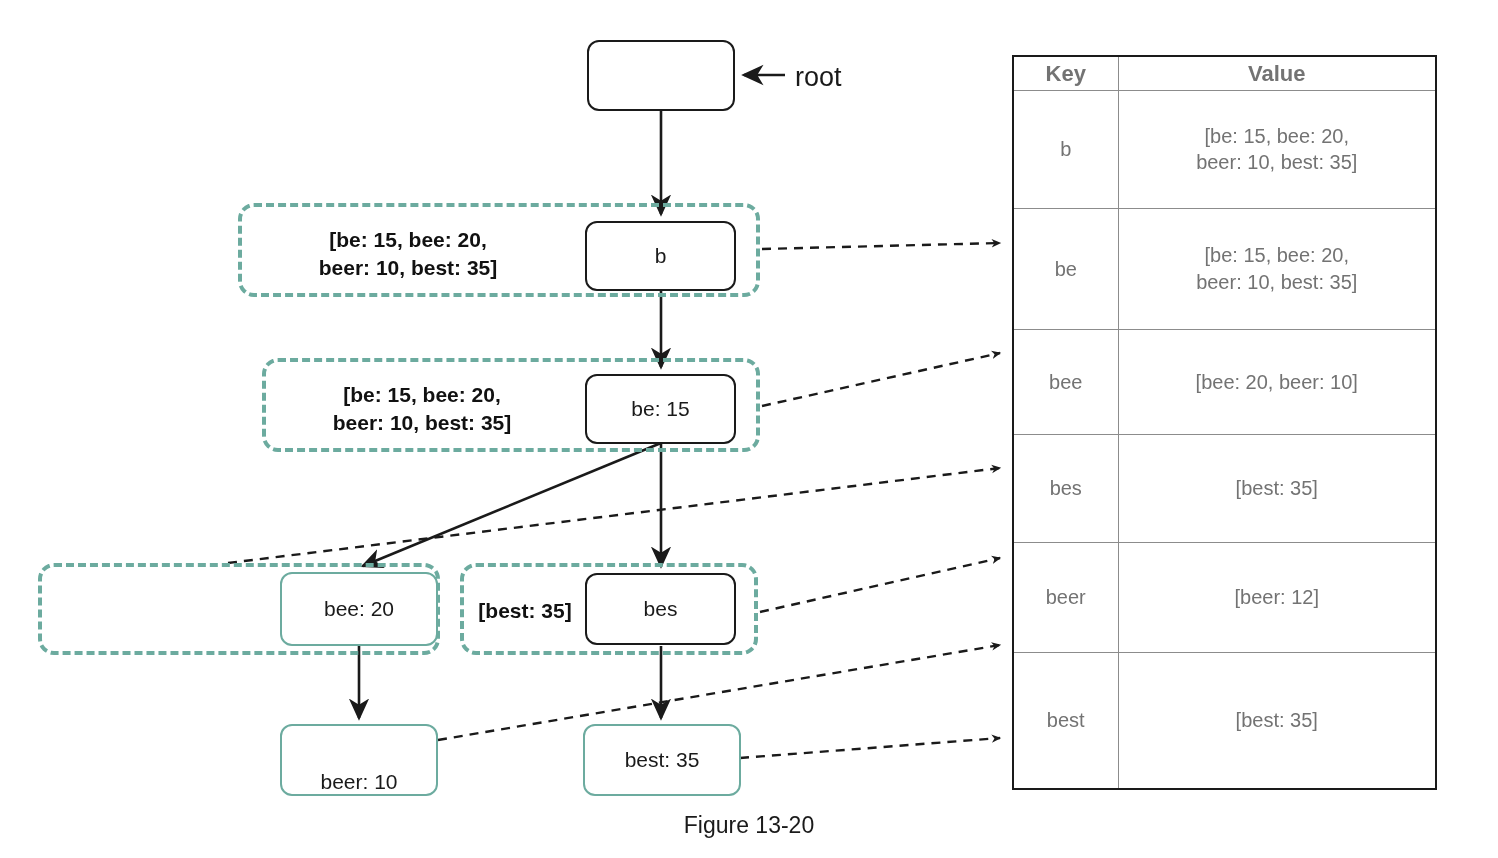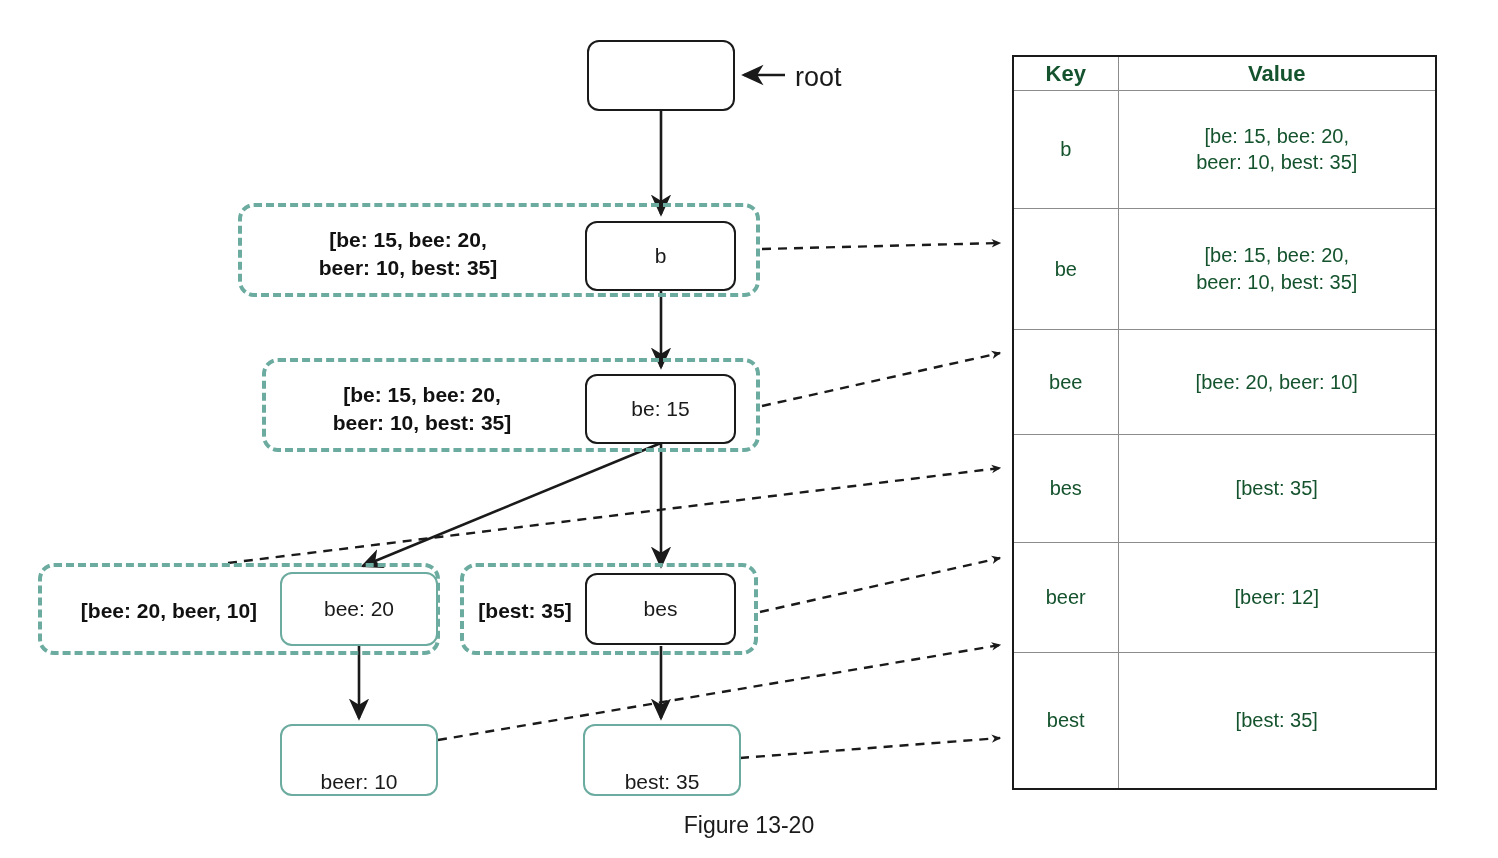--- a/index.html
+++ b/index.html
@@ -84,21 +84,21 @@
     border-collapse: collapse;
     background: #ffffff;
     table-layout: fixed;
     z-index: 3;
   }
   #kv-table th, #kv-table td {
     border: 1px solid #8c8c8c;
     text-align: center;
     vertical-align: middle;
     font-size: 20px;
-    color: #14532d;
+    color: #737373;
     font-weight: normal;
     padding: 2px 14px;
     line-height: 1.32;
   }
   #kv-table th {
     font-weight: bold;
     font-size: 22px;
   }
   #kv-table col.key-col { width: 105px; }
   .cell-multiline { white-space: pre-line; }
@@ -179,21 +179,20 @@
 
   <div class="group-box" style="left:238px; top:203px; width:522px; height:94px;"></div>
   <div class="group-label" style="left:258px; top:226px; width:300px;">[be: 15, bee: 20,
 beer: 10, best: 35]</div>
 
   <div class="group-box" style="left:262px; top:358px; width:498px; height:94px;"></div>
   <div class="group-label" style="left:272px; top:381px; width:300px;">[be: 15, bee: 20,
 beer: 10, best: 35]</div>
 
   <div class="group-box" style="left:38px; top:563px; width:402px; height:92px;"></div>
-  <div class="group-label" style="left:58px; top:597px; width:222px;">[bee: 20, beer, 10]</div>
 
   <div class="group-box" style="left:460px; top:563px; width:298px; height:92px;"></div>
   <div class="group-label" style="left:464px; top:597px; width:122px;">[best: 35]</div>
 
   <div class="node" style="left:587px; top:40px; width:148px; height:71px;">
     <span></span>
   </div>
 
   <div class="node" style="left:585px; top:221px; width:151px; height:70px;">
     <span>b</span>
@@ -208,21 +207,21 @@
   </div>
 
   <div class="node" style="left:585px; top:573px; width:151px; height:72px;">
     <span>bes</span>
   </div>
 
   <div class="node teal" style="left:280px; top:724px; width:158px; height:72px;align-items:flex-end;">
     <span>beer: 10</span>
   </div>
 
-  <div class="node teal" style="left:583px; top:724px; width:158px; height:72px;align-items:flex-end;">
+  <div class="node teal" style="left:583px; top:724px; width:158px; height:72px;">
     <span>best: 35</span>
   </div>
 
   <div class="plain-label" style="left:795px; top:62px;">root</div>
 
   <table id="kv-table">
     <colgroup>
       <col class="key-col">
       <col>
     </colgroup>

